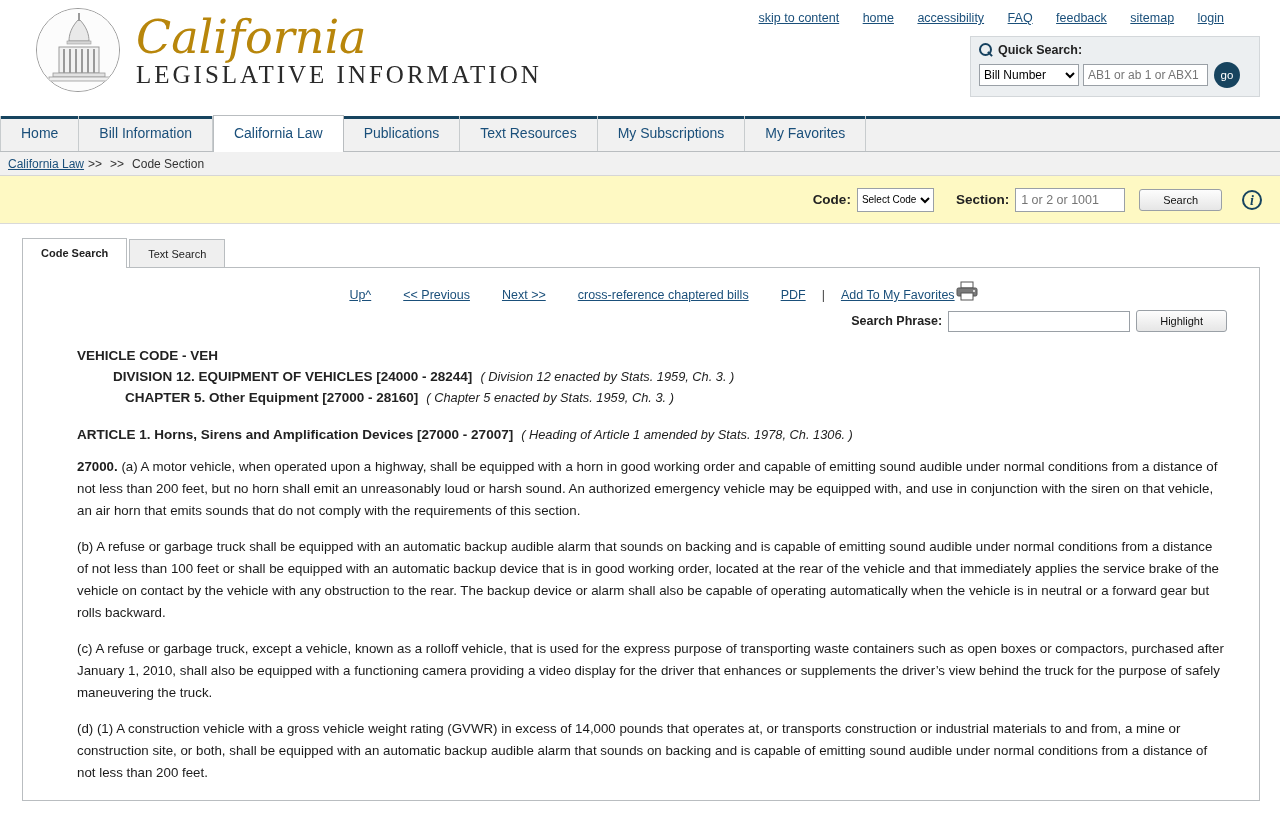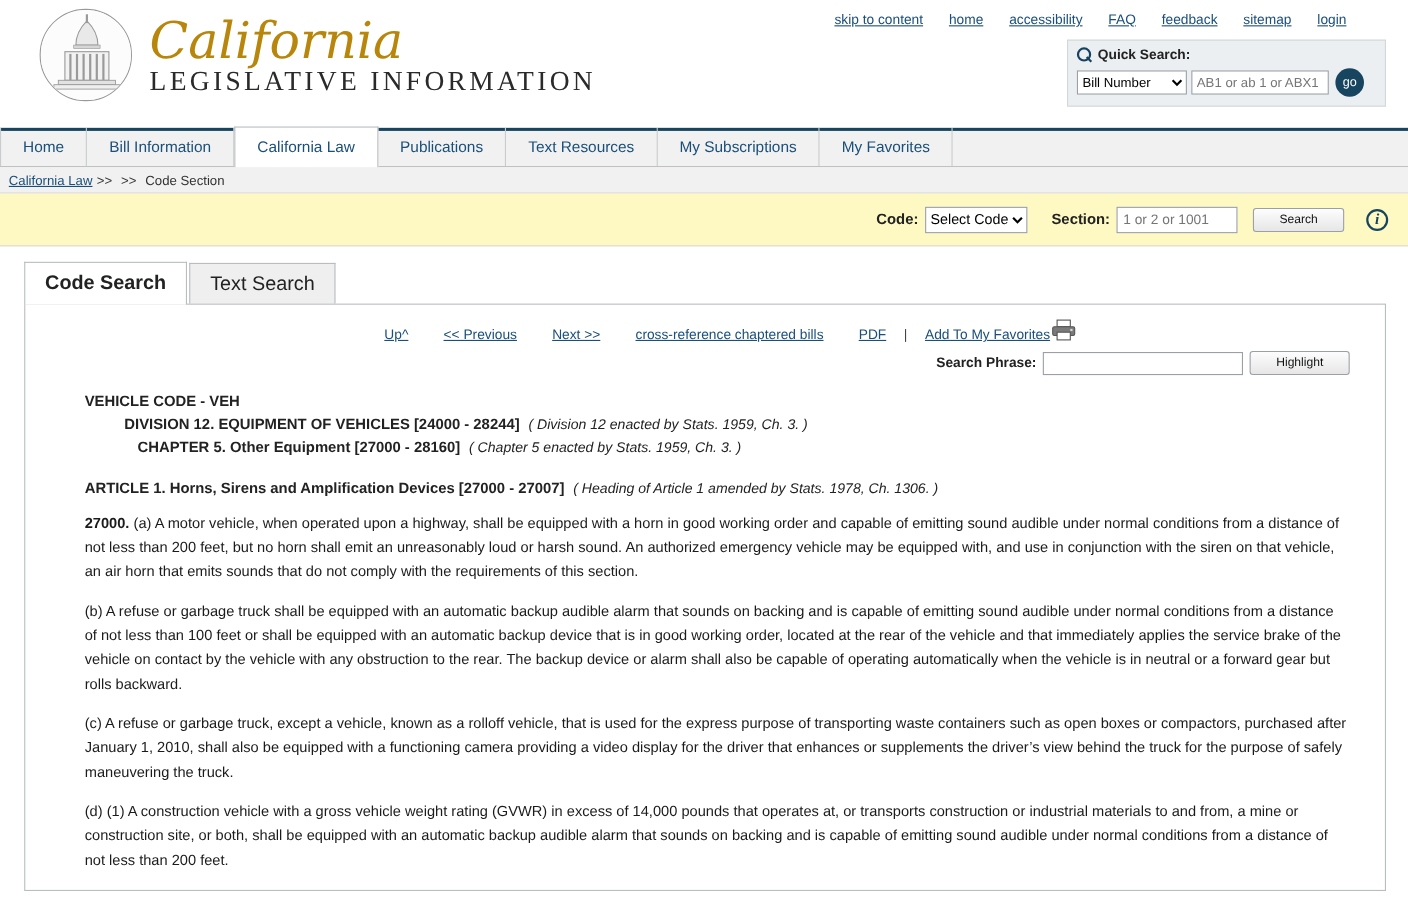--- a/index.html
+++ b/index.html
@@ -176,21 +176,21 @@
     height: 48px;
     display: flex;
     align-items: center;
     justify-content: flex-end;
     padding-right: 18px;
     border-bottom: 1px solid #d9d9d9;
     background: #fef9c3;
   }
   .codebar label { font-weight: bold; font-size: 13.5px; margin-right: 6px; }
   .codebar select {
-    height: 24px; font-size: 13px;
+    height: 24px; font-size: 10px;
     border: 1px solid #9aa0a6; background: #fff;
     font-family: "Liberation Sans", sans-serif;
   }
   .codebar input[type=text] {
     height: 24px; width: 110px;
     border: 1px solid #9aa0a6;
     font-size: 12.5px; padding: 0 5px;
     color: #888;
     margin-right: 14px;
   }
@@ -221,21 +221,21 @@
   }
 
   
   .panel-wrap { padding: 14px 20px 0 22px; }
   .subtabs { display: flex; align-items: flex-end; }
   .subtab {
     border: 1px solid #b9bdc0;
     border-bottom: none;
     background: #efefef;
     padding: 8px 18px;
-    font-size: 18px;
+    font-size: 11px;
     color: #222;
     cursor: pointer;
   }
   .subtab.active {
     background: #fff;
     font-weight: bold;
     position: relative;
     z-index: 3;
     padding-bottom: 9px;
   }

